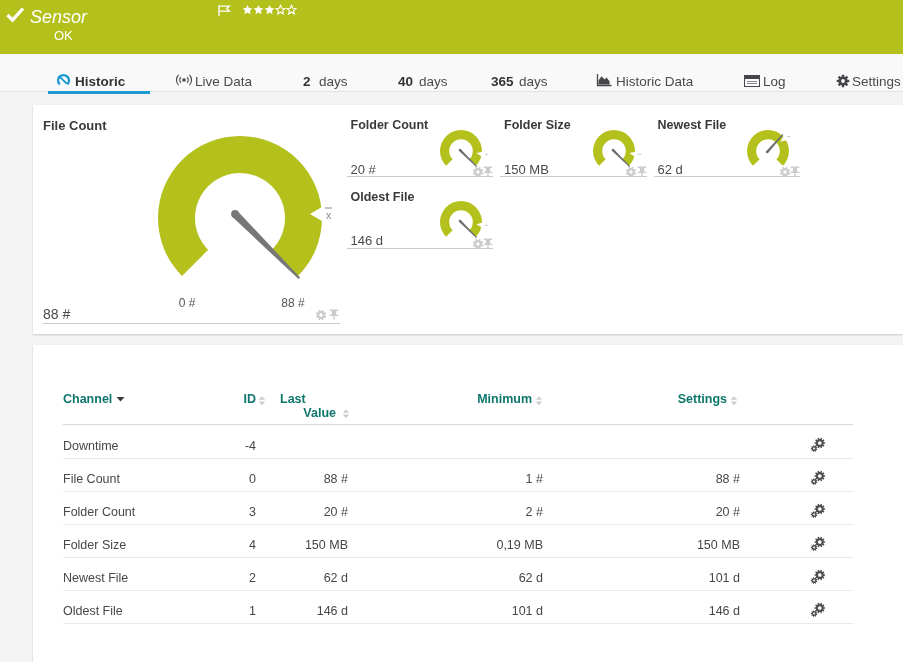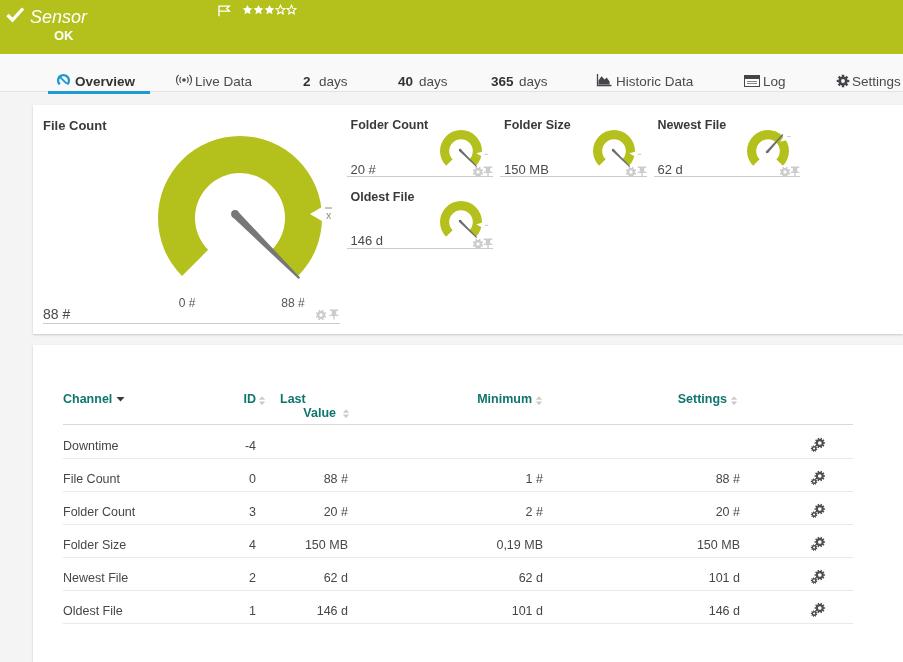--- a/index.html
+++ b/index.html
@@ -40,29 +40,29 @@
       <g transform="translate(27.5,6)">
         <path d="M0.00 -5.10 L1.47 -2.02 L4.85 -1.58 L2.38 0.77 L3.00 4.13 L0.00 2.50 L-3.00 4.13 L-2.38 0.77 L-4.85 -1.58 L-1.47 -2.02 Z" fill="#fff"></path>
       </g>
       <g transform="translate(38.5,6)">
         <path d="M0.00 -4.70 L1.29 -1.78 L4.47 -1.45 L2.09 0.68 L2.76 3.80 L0.00 2.20 L-2.76 3.80 L-2.09 0.68 L-4.47 -1.45 L-1.29 -1.78 Z" fill="none" stroke="#fff" stroke-width="1.1"></path>
       </g>
       <g transform="translate(49.5,6)">
         <path d="M0.00 -4.70 L1.29 -1.78 L4.47 -1.45 L2.09 0.68 L2.76 3.80 L0.00 2.20 L-2.76 3.80 L-2.09 0.68 L-4.47 -1.45 L-1.29 -1.78 Z" fill="none" stroke="#fff" stroke-width="1.1"></path>
       </g>
     </svg>
-  <div class="abs" style="left:54px;top:28px;font-size:13px;font-weight:bold;color:#fff">OK</div>
+  <div class="abs" style="left:54px;top:28px;font-size:13px;font-weight:normal;color:#fff">OK</div>
 </div>
 <div id="tabbar"></div>
 <div class="abs" style="left:48px;top:91px;width:102px;height:3px;background:#1d9ad2"></div>
 <svg class="abs" style="left:55px;top:71px" width="17" height="16" viewBox="0 0 17 16">
   <path d="M3.83 14.17 A6.6 6.6 0 1 1 13.17 14.17 L11.40 12.40 A4.1 4.1 0 1 0 5.60 12.40 Z" fill="#1d9ad2"></path>
   <path d="M4.3 5.4 L11.2 12.1" stroke="#1d9ad2" stroke-width="1.9" stroke-linecap="round"></path>
 </svg>
-<div class="tabtxt" style="left:75px;font-weight:bold;color:#333">Overview</div>
+<div class="tabtxt" style="left:75px;font-weight:bold;color:#333">Historic</div>
 <svg class="abs" style="left:176px;top:74px" width="16" height="13" viewBox="0 0 16 13">
   <circle cx="8" cy="6" r="1.8" fill="#4a4a4a"></circle>
   <path d="M4.9 3.2 A4.4 4.4 0 0 0 4.9 8.8 M11.1 3.2 A4.4 4.4 0 0 1 11.1 8.8" fill="none" stroke="#4a4a4a" stroke-width="1.1"></path>
   <path d="M2.6 0.9 A7.2 7.2 0 0 0 2.6 11.1 M13.4 0.9 A7.2 7.2 0 0 1 13.4 11.1" fill="none" stroke="#4a4a4a" stroke-width="1.1"></path>
 </svg>
 <div class="tabtxt" style="left:195px">Live Data</div>
 <div class="tabtxt" style="left:303px;font-weight:bold;color:#333">2</div>
 <div class="tabtxt" style="left:319px">days</div>
 <div class="tabtxt" style="left:398px;font-weight:bold;color:#333">40</div>
 <div class="tabtxt" style="left:419px">days</div>

